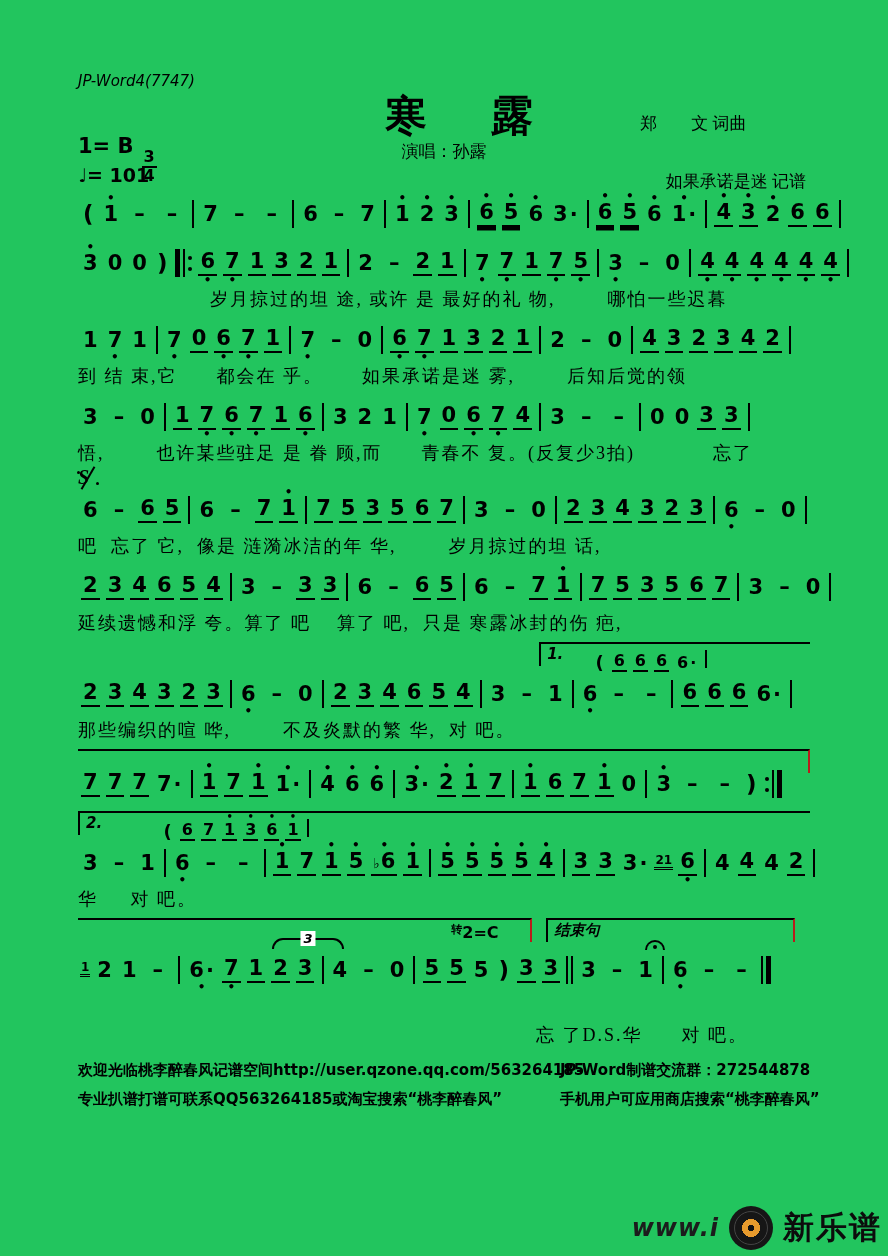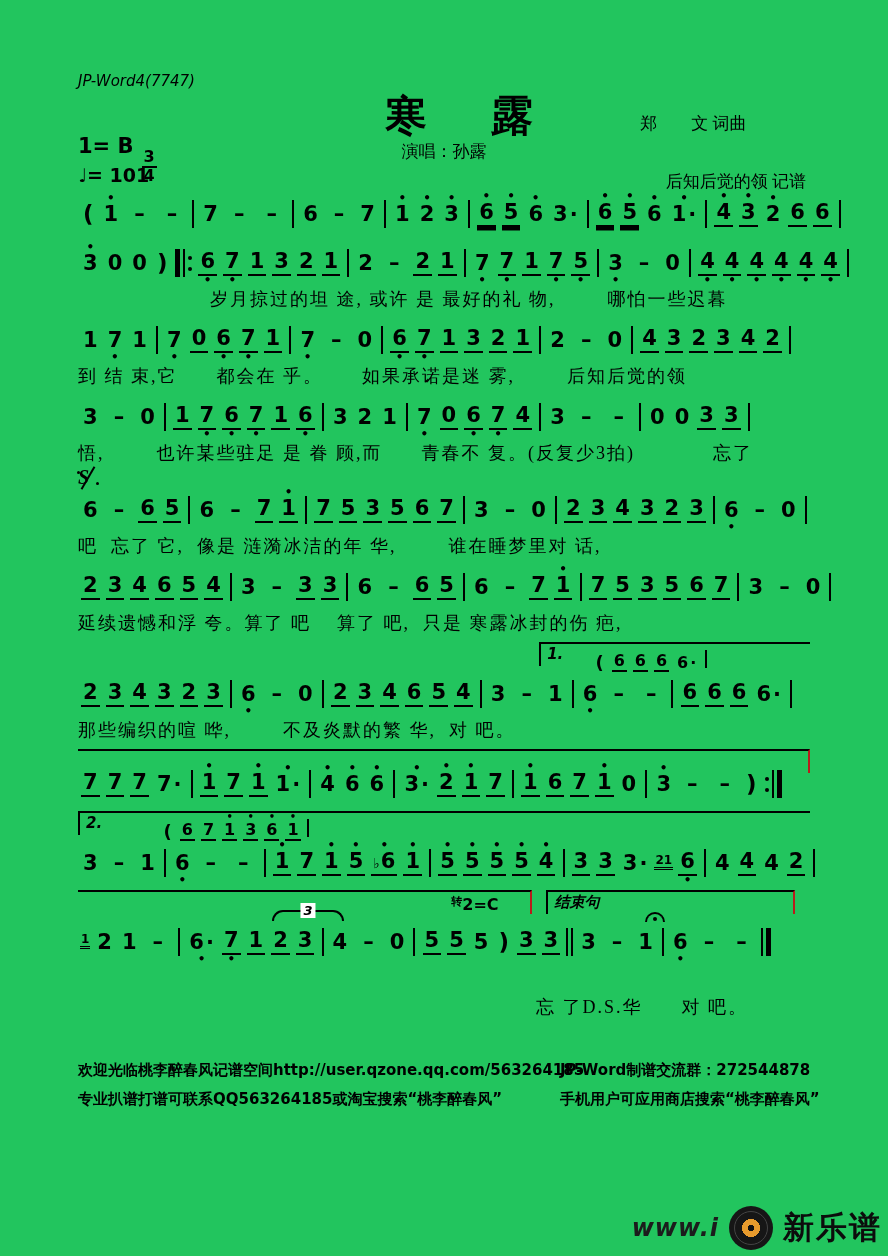--- a/index.html
+++ b/index.html
@@ -85,21 +85,21 @@
 </style>
 </head>
 <body>
 
 <div class="page">
 
   <div class="header">
     <div class="generator">JP-Word4(7747)</div>
     <h1 class="title">寒露</h1>
     <div class="credits"><span>郑　　文 词曲</span><br>
-      <span>后知后觉的领 记谱</span></div>
+      <span>如果承诺是迷 记谱</span></div>
     <div class="singer">演唱：孙露</div>
     <div class="keysig">
       <span>1= B</span><span class="frac">
           <span class="fn">3</span>
           <span>4</span>
         </span>
     </div>
     <div class="tempo">
       <span>♩</span><span>= 101</span>
     </div>
@@ -1054,21 +1054,21 @@
               <span class="ch">0</span>
             </span>
             <span class="bl">&nbsp;</span>
           </span><span class="tok">
             <span class="ab">&nbsp;</span>
             <span class="bars">
               <span class="bthin"></span>
             </span>
             <span class="bl">&nbsp;</span>
           </span></div>
-        <div class="lyrics">吧  忘了 它,  像是 涟漪冰洁的年 华,        谁在睡梦里对 话,</div>
+        <div class="lyrics">吧  忘了 它,  像是 涟漪冰洁的年 华,        岁月掠过的坦 话,</div>
       </div>
       <div class="system" style="padding-top: 0px;">
         <div class="notes"><span class="tok">
             <span class="ab">&nbsp;</span>
             <span class="body u1">
               <span class="ch">2</span>
             </span>
             <span class="bl">&nbsp;</span>
           </span><span class="tok">
             <span class="ab">&nbsp;</span>
@@ -1890,20 +1890,21 @@
               <span class="ch">2</span>
             </span>
             <span class="bl">&nbsp;</span>
           </span><span class="tok">
             <span class="ab">&nbsp;</span>
             <span class="bars">
               <span class="bthin"></span>
             </span>
             <span class="bl">&nbsp;</span>
           </span></div>
+        <div class="lyrics">华     对 吧。</div>
       </div>
       <div class="system" style="padding-top: 30px;">
         <div class="deco-bracket eR" style="left: 0%; width: 62%;"></div>
         <div class="deco-bracket eL eR" style="left: 64%; width: 34%;"><span class="vlabel">结束句</span></div>
         <div class="keylabel" style="left: 51%;"><span class="pre">转</span><span class="ktext">2=C</span></div>
         <div class="triplet" style="left: 26.5%; width: 72px;">
           <span class="tnum">3</span>
         </div>
         <div class="fermata" style="left: 77.5%;"></div>
         <div class="notes"><span class="tok grace">

